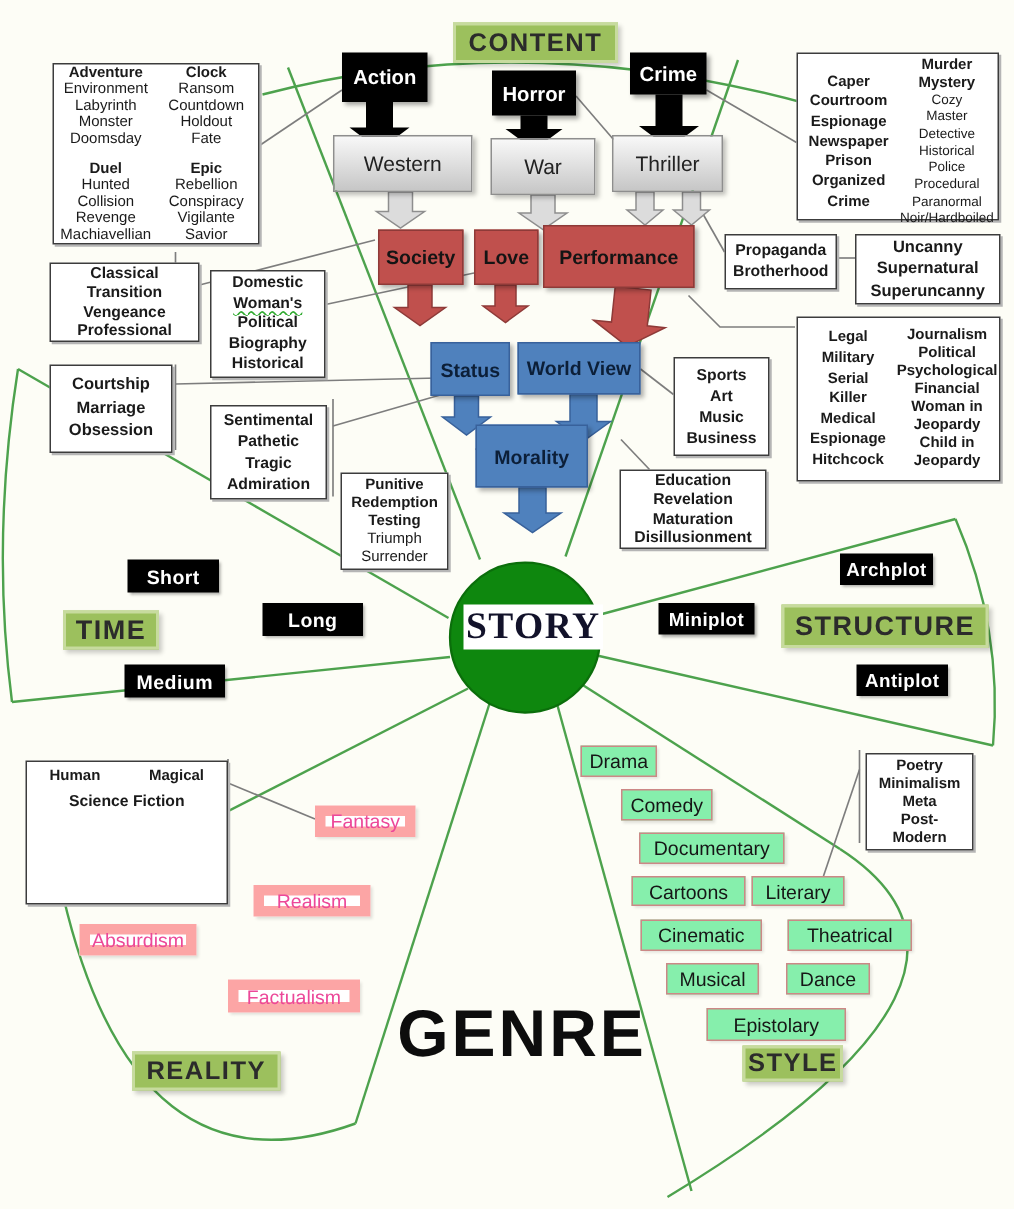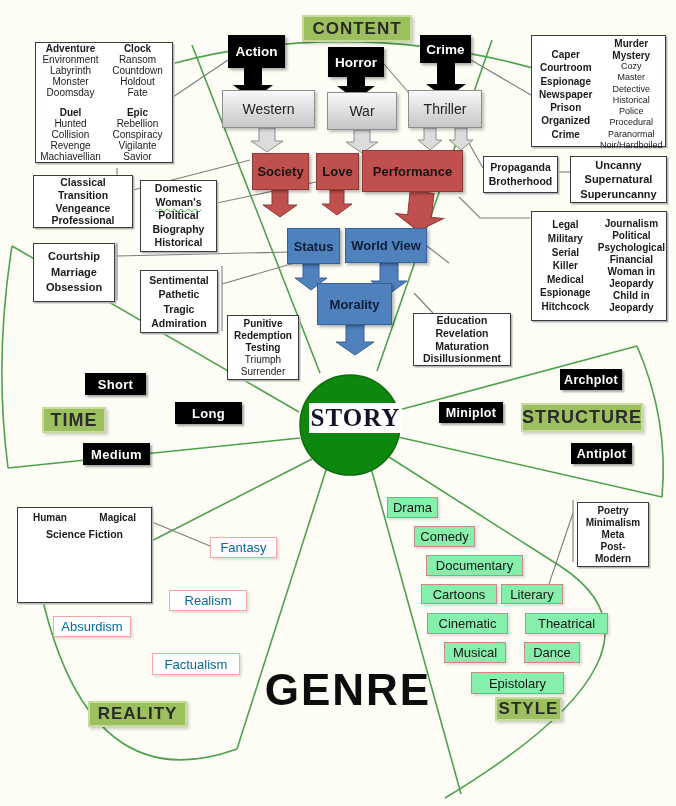--- a/index.html
+++ b/index.html
@@ -22,21 +22,21 @@
   .blackbox{background:#000;color:#fff;font-weight:bold;font-size:13.5px;
             box-shadow:2px 2px 3px rgba(0,0,0,.35);}
   .graybox{background:linear-gradient(#f8f8f8,#c6c6c6);border:1px solid #8e8e8e;
            font-size:14px;color:#222;box-shadow:2px 2px 3px rgba(0,0,0,.25);}
   .redbox{background:#c0504d;border:1px solid #8e3a38;color:#141414;font-weight:bold;
           font-size:13px;box-shadow:2px 2px 3px rgba(0,0,0,.3);}
   .bluebox{background:#4f81bd;border:1px solid #38619b;color:#0c1f38;font-weight:bold;
            font-size:13px;box-shadow:2px 2px 3px rgba(0,0,0,.3);}
   .outline-red{background:#86efac;border:1px solid #cc8886;font-size:13px;color:#161616;
                box-shadow:1.5px 1.5px 2px rgba(0,0,0,.12);}
-  .outline-blue{background:#fff;border:1px solid #fca5a5;font-size:13px;color:#0369a1;
+  .outline-blue{background:#fff;border:7px solid #fca5a5;font-size:13px;color:#ec4899;
                 box-shadow:1.5px 1.5px 2px rgba(0,0,0,.12);}
   .story-band{background:#ffffff;}
   .story-txt{font-family:"Liberation Serif",serif;font-weight:600;font-size:25px;
              letter-spacing:1px;color:#12122a;}
   .genre-txt{font-weight:bold;font-size:44px;letter-spacing:2px;color:#0d0d0d;}
   .wavy{text-decoration:underline wavy #2faa2f 1px;text-underline-offset:2px;}
   .small9{font-size:9px;line-height:1.25;}
 </style>
 </head>
 <body>
@@ -239,20 +239,26 @@
 Surrender</div>
   </div>
 
   <div class="abs listbox col b pre" style="left:413px;top:313px;width:98px;height:53px;font-size:10.5px;">
     <div class="pre">Education
 Revelation
 Maturation
 Disillusionment</div>
   </div>
 
+  <div class="abs listbox col b pre" style="left:449px;top:238px;width:64px;height:66px;font-size:10.5px;line-height:1.35;">
+    <div class="pre">Sports
+Art
+Music
+Business</div>
+  </div>
 
   <div class="abs listbox col b pre" style="left:483px;top:156px;width:75px;height:37px;font-size:10.5px;line-height:1.3;">
     <div class="pre">Propaganda
 Brotherhood</div>
   </div>
 
   <div class="abs listbox col b pre" style="left:570px;top:156px;width:97px;height:47px;font-size:11px;line-height:1.3;">
     <div class="pre">Uncanny
 Supernatural
 Superuncanny</div>
@@ -288,21 +294,21 @@
   <div class="abs pill ctr" style="left:85px;top:373px;width:61px;height:22px;">
     <span>Short</span>
   </div>
   <div class="abs pill ctr" style="left:175px;top:402px;width:67px;height:22px;">
     <span>Long</span>
   </div>
   <div class="abs pill ctr" style="left:83px;top:443px;width:67px;height:22px;">
     <span>Medium</span>
   </div>
 
-  <div class="abs glabel ctr" style="left:521px;top:403px;width:122px;height:29px;font-size:18px;">
+  <div class="abs glabel ctr" style="left:521px;top:403px;width:138px;height:29px;font-size:18px;">
     <span>STRUCTURE</span>
   </div>
   <div class="abs pill ctr" style="left:560px;top:369px;width:62px;height:21px;font-size:12.5px;">
     <span>Archplot</span>
   </div>
   <div class="abs pill ctr" style="left:439px;top:402px;width:64px;height:21px;font-size:12.5px;">
     <span>Miniplot</span>
   </div>
   <div class="abs pill ctr" style="left:571px;top:443px;width:61px;height:21px;font-size:12.5px;">
     <span>Antiplot</span>

